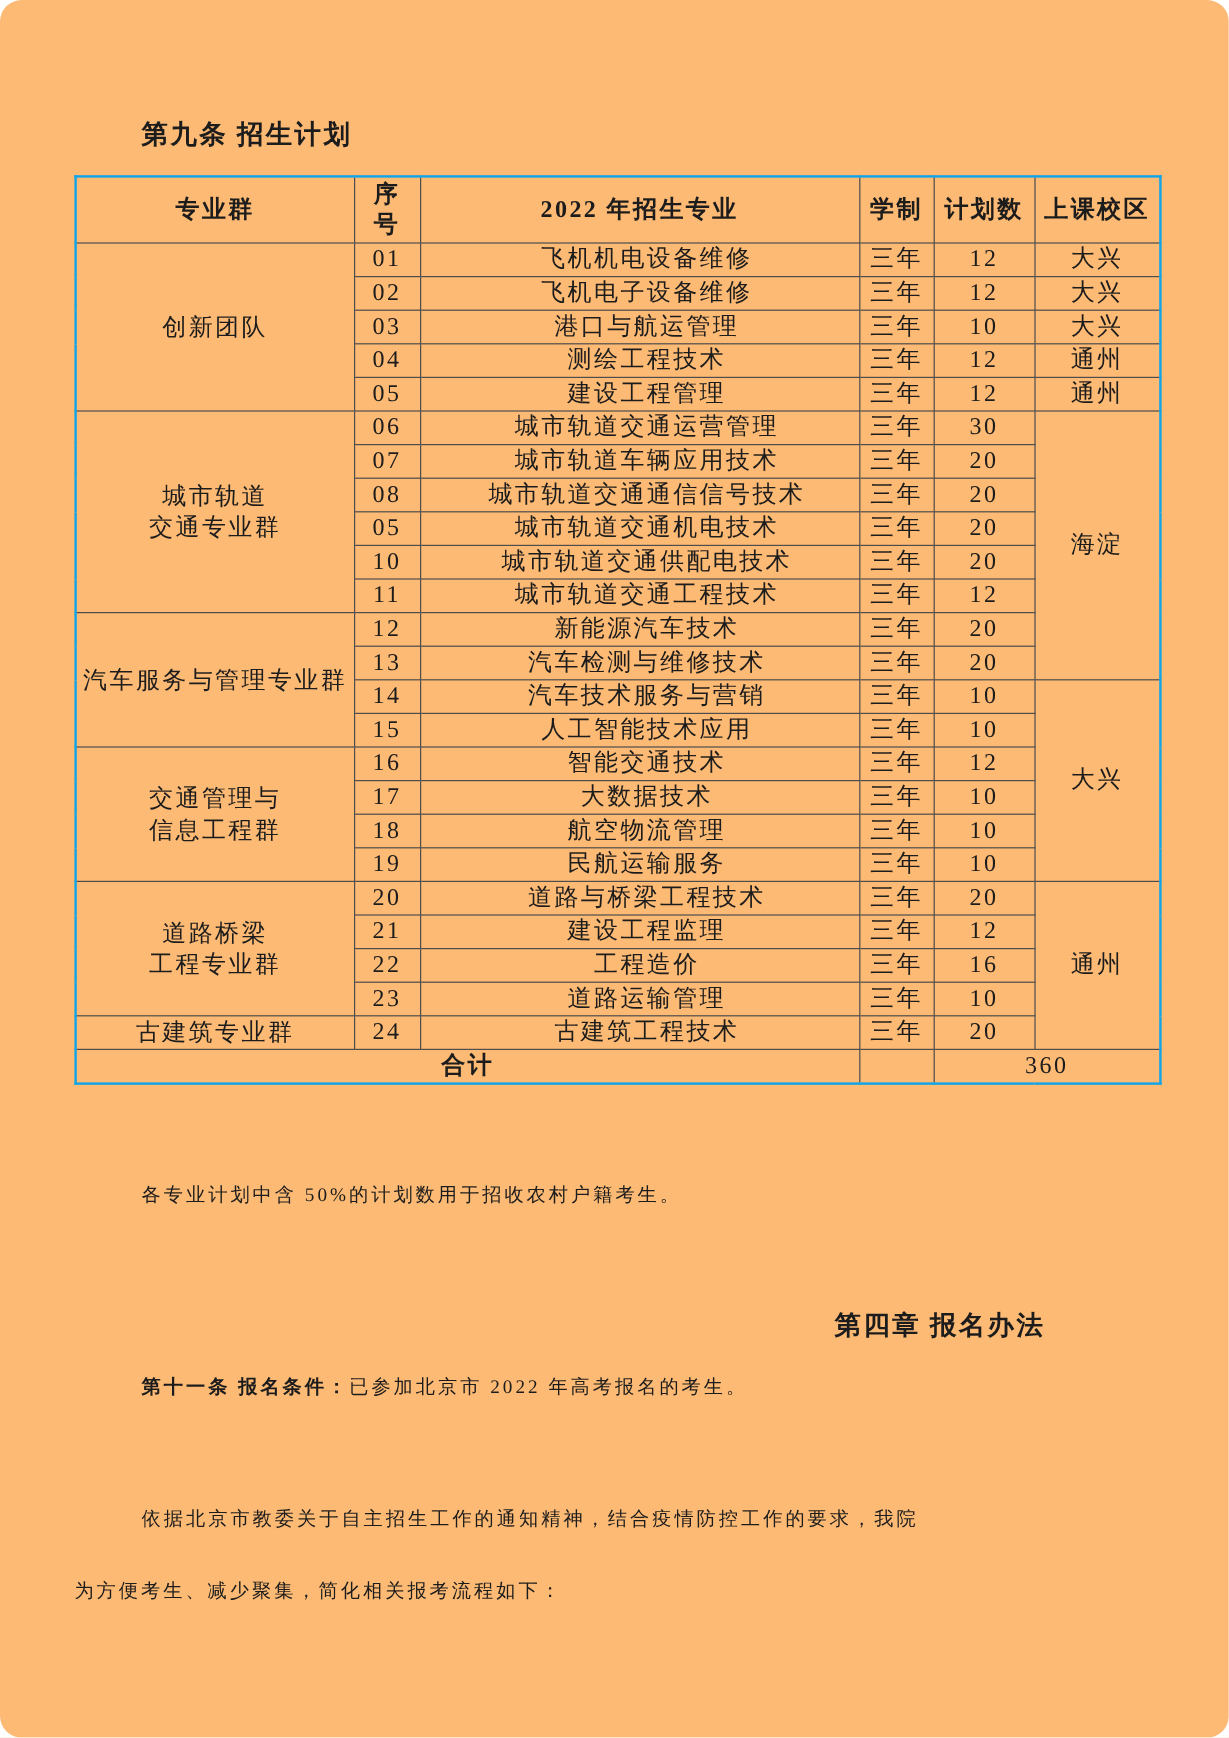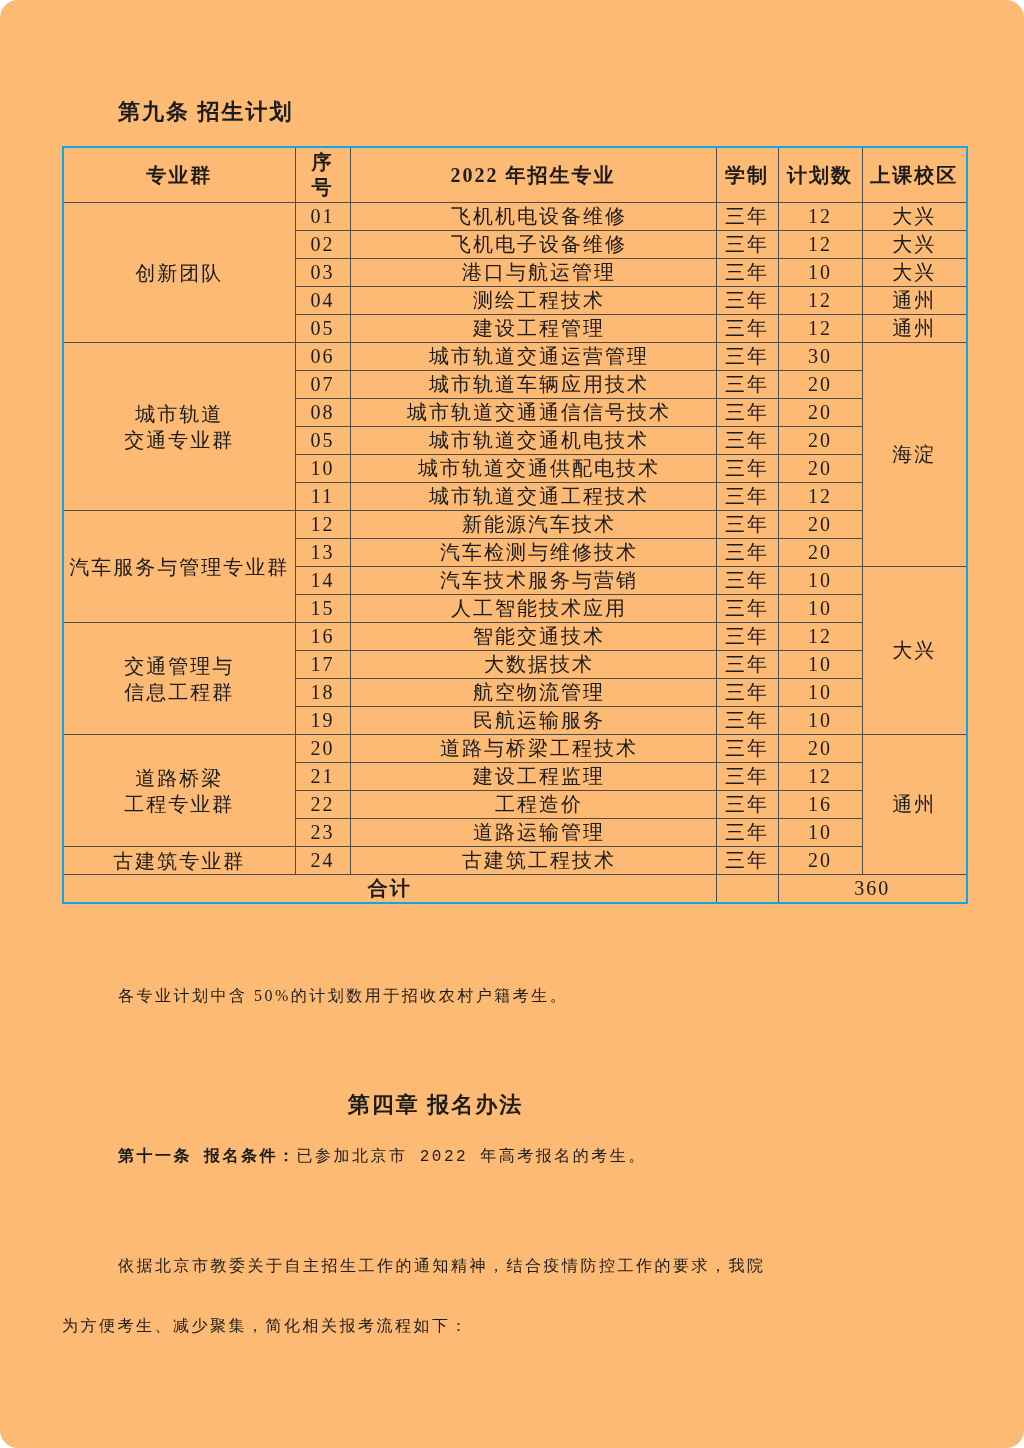--- a/index.html
+++ b/index.html
@@ -22,22 +22,22 @@
   }
   .bodytext {
     position: absolute;
     font-size: 16px;
     letter-spacing: 2.5px;
     white-space: nowrap;
   }
   .sec9  { left: 118px; top: 97px; }
   .sec10 { left: 118px; top: 933px; }
   .sec10-body { left: 118px; top: 986px; }
-  .chapter { left: 0; width: 871px; text-align: center; top: 1090px; }
-  .sec11 { left: 118px; top: 1146px; font-family: Liberation Mono, monospace; }
+  .chapter { left: 0; width: 871px; text-align: right; top: 1090px; }
+  .sec11 { left: 118px; top: 1146px; }
   .sec11 .lbl { font-weight: bold; }
   .sec12 { left: 118px; top: 1202px; }
   .para1 { left: 118px; top: 1256px; }
   .para2 { left: 62px;  top: 1316px; }
 
   table.plan-table {
     position: absolute;
     left: 62px;
     top: 146px;
     width: 904px;

